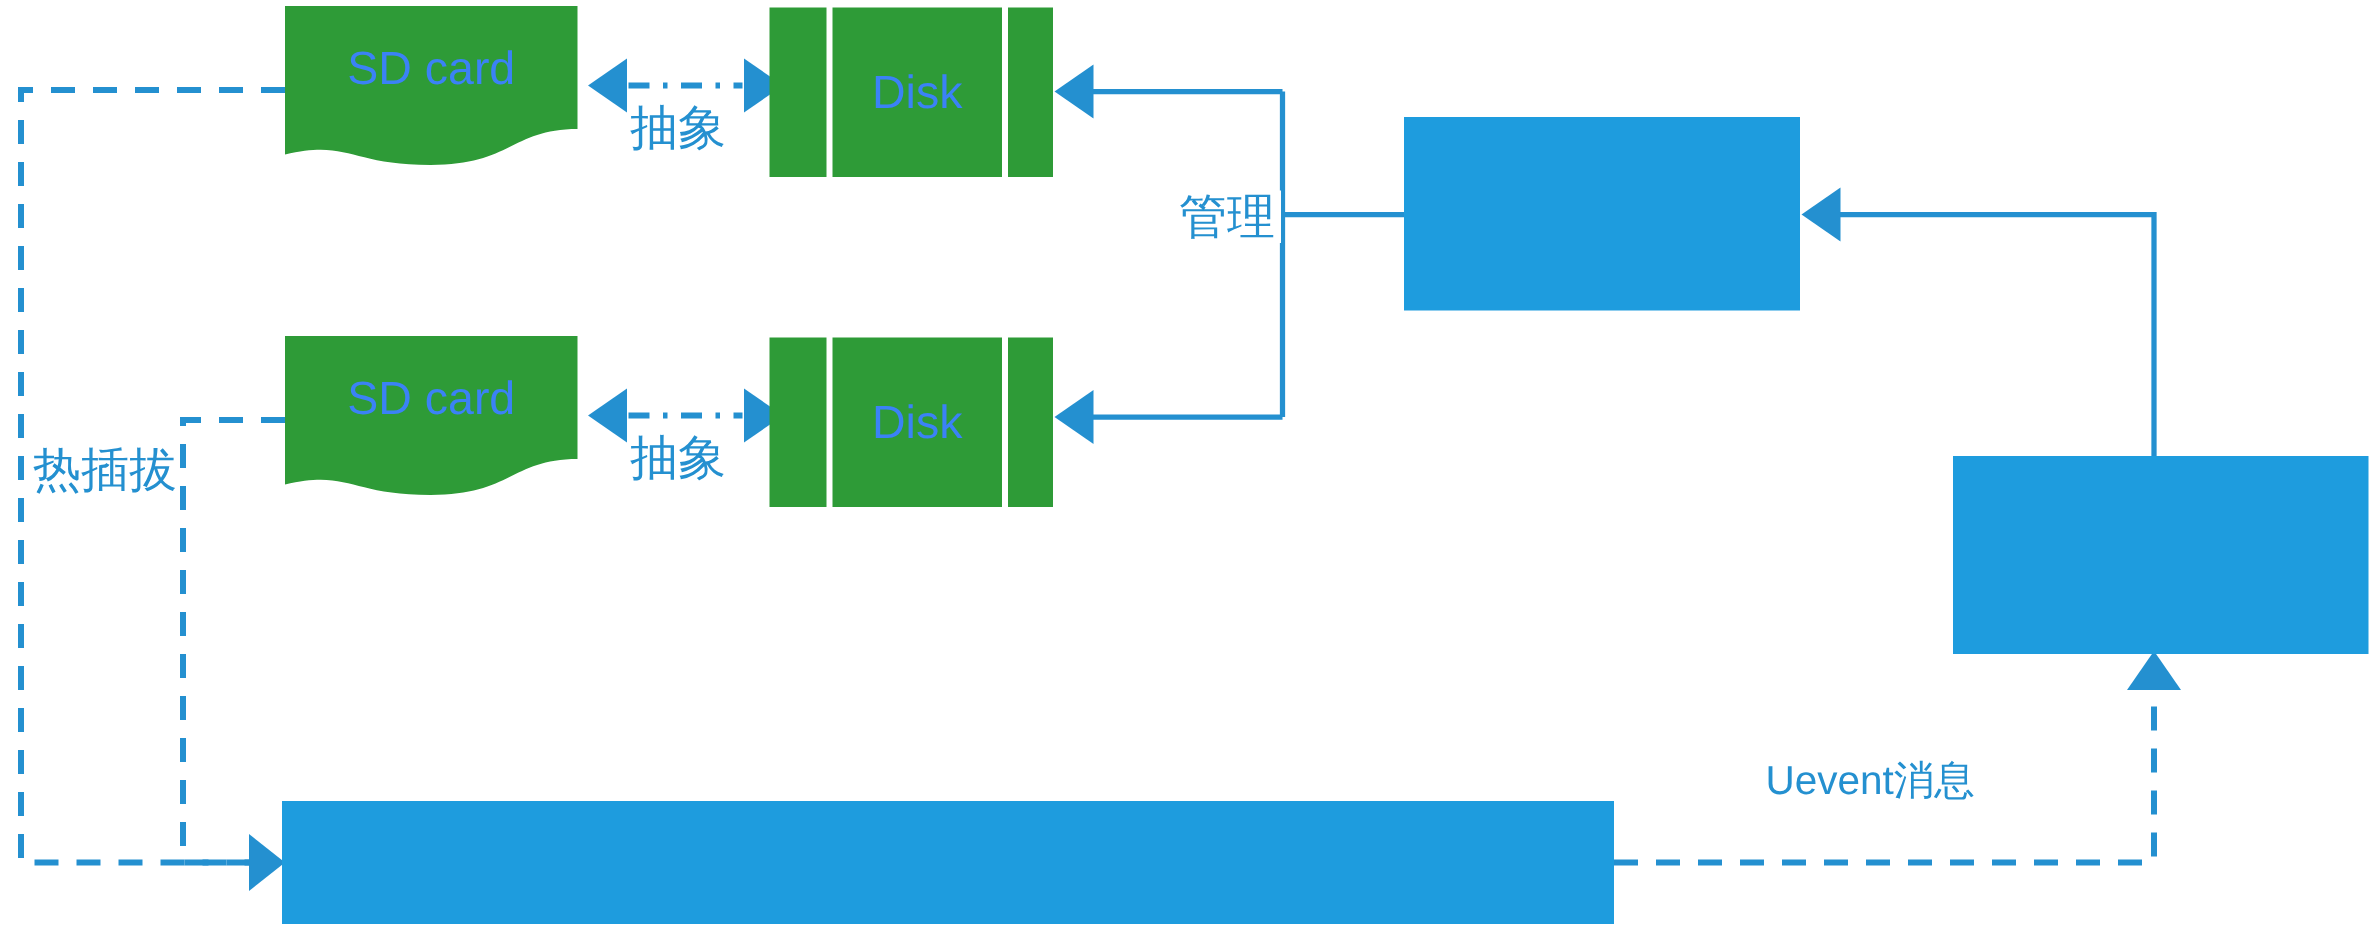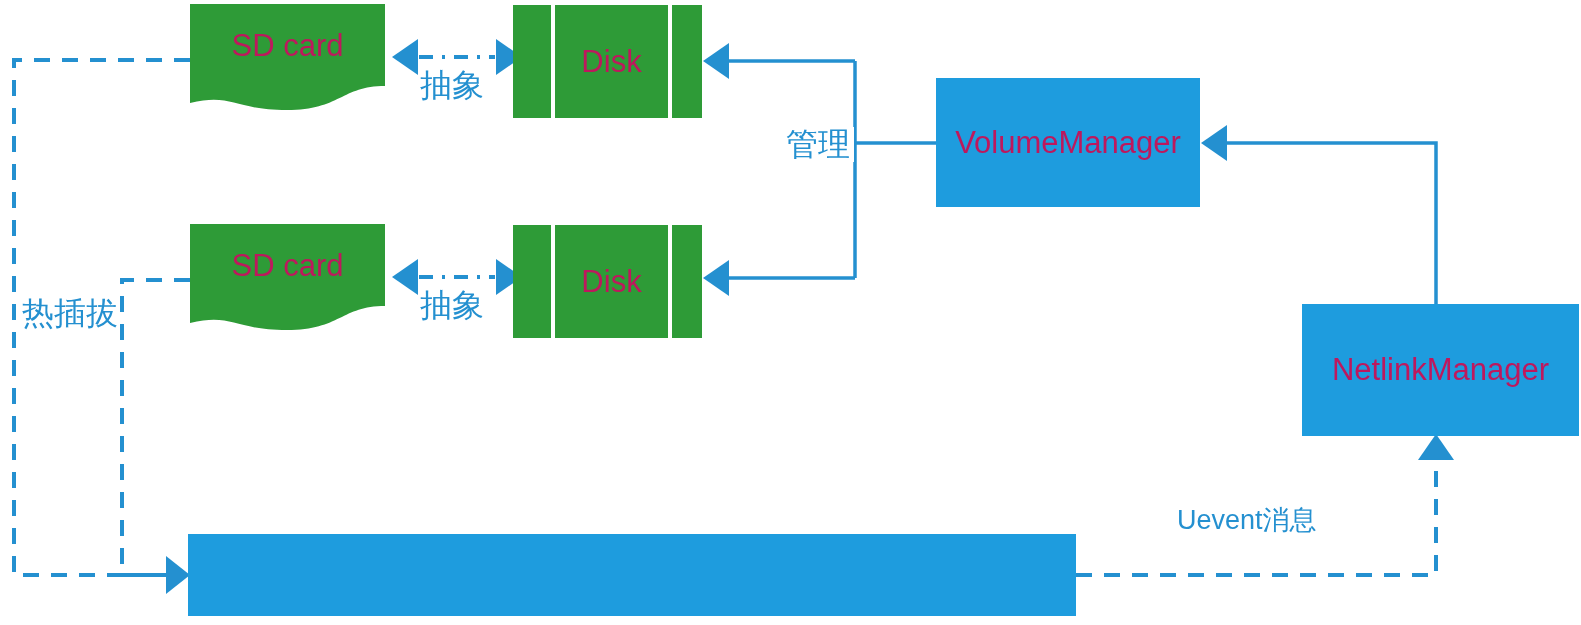--- a/index.html
+++ b/index.html
@@ -1,21 +1,21 @@
 <!DOCTYPE html>
 <html><head>
 <meta charset="utf-8">
 <style>
   html,body{margin:0;padding:0;background:#ffffff;}
   body{font-family:"Liberation Sans","DejaVu Sans",sans-serif;}
   #stage{position:relative;width:1581px;height:625px;background:#ffffff;overflow:hidden;}
   svg.layer{position:absolute;left:0;top:0;width:1581px;height:625px;}
   .node-label{
     position:absolute;
-    color:#be185d;
+    color:#3b82f6;
     white-space:pre;
     pointer-events:none;
     display:flex;align-items:center;justify-content:center;
   }
   .edge-label{
     position:absolute;
     color:#2490d0;
     white-space:pre;
     background:#ffffff;
     line-height:1.1;
@@ -113,23 +113,21 @@
   </svg>
 
   <div class="node-label lbl-sd" style="left:190px; top:16px; width:195px; height:60px;">SD card</div>
 
   <div class="node-label lbl-sd" style="left:190px; top:236px; width:195px; height:60px;">SD card</div>
 
   <div class="node-label lbl-disk" style="left:555px; top:32px; width:113px; height:60px;">Disk</div>
 
   <div class="node-label lbl-disk" style="left:555px; top:252px; width:113px; height:60px;">Disk</div>
 
-  <div class="node-label lbl-vm" style="left:936px; top:113px; width:264px; height:60px;">VolumeManager</div>
 
-  <div class="node-label lbl-nm" style="left:1302px; top:340px; width:277px; height:60px;">NetlinkManager</div>
 
 
   <div class="edge-label lbl-cn" style="left:420px; top:68px;">抽象</div>
 
   <div class="edge-label lbl-cn" style="left:420px; top:288px;">抽象</div>
 
   <div class="edge-label lbl-cn" style="left:782px; top:127px; padding:0 4px;">管理</div>
 
 
   <div class="edge-label lbl-mix" style="left:1172px; top:506px; padding:0 5px;">Uevent消息</div>

